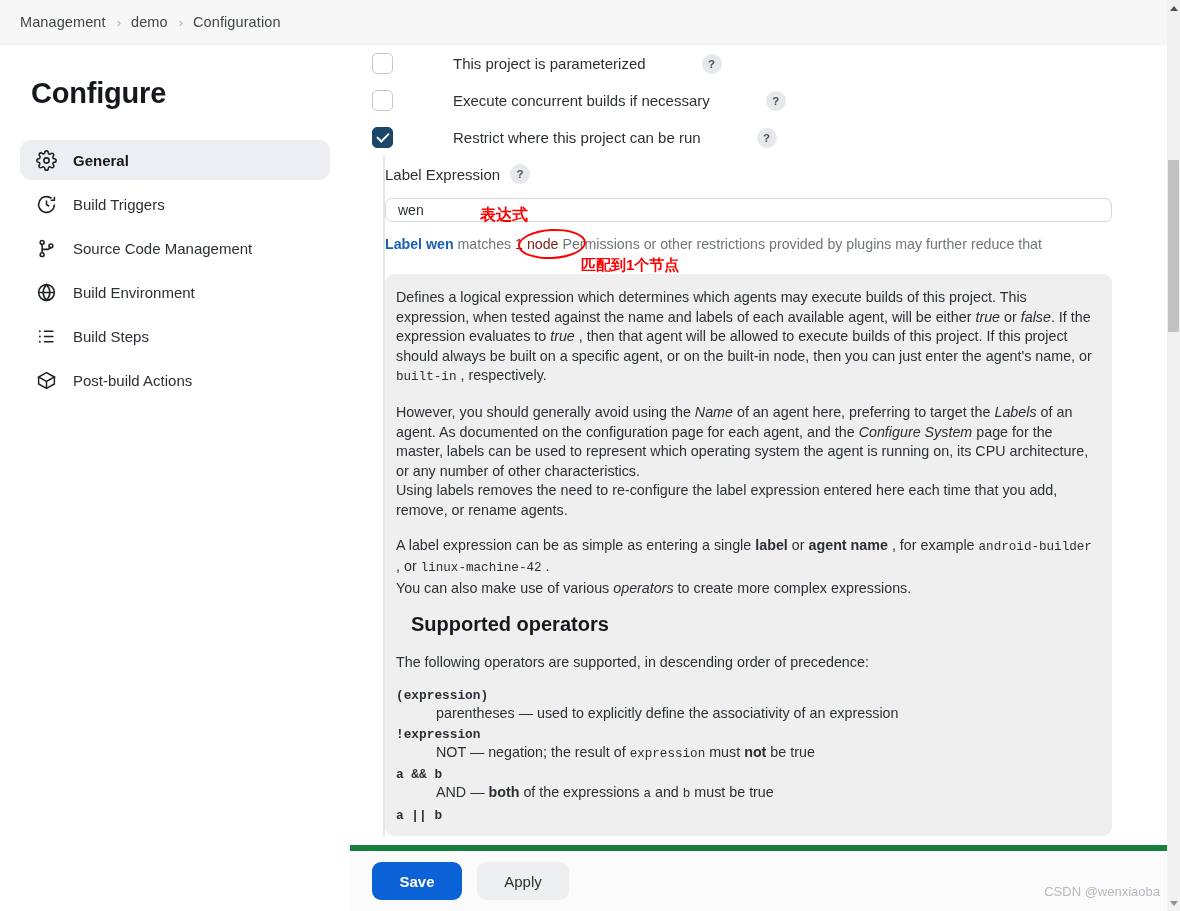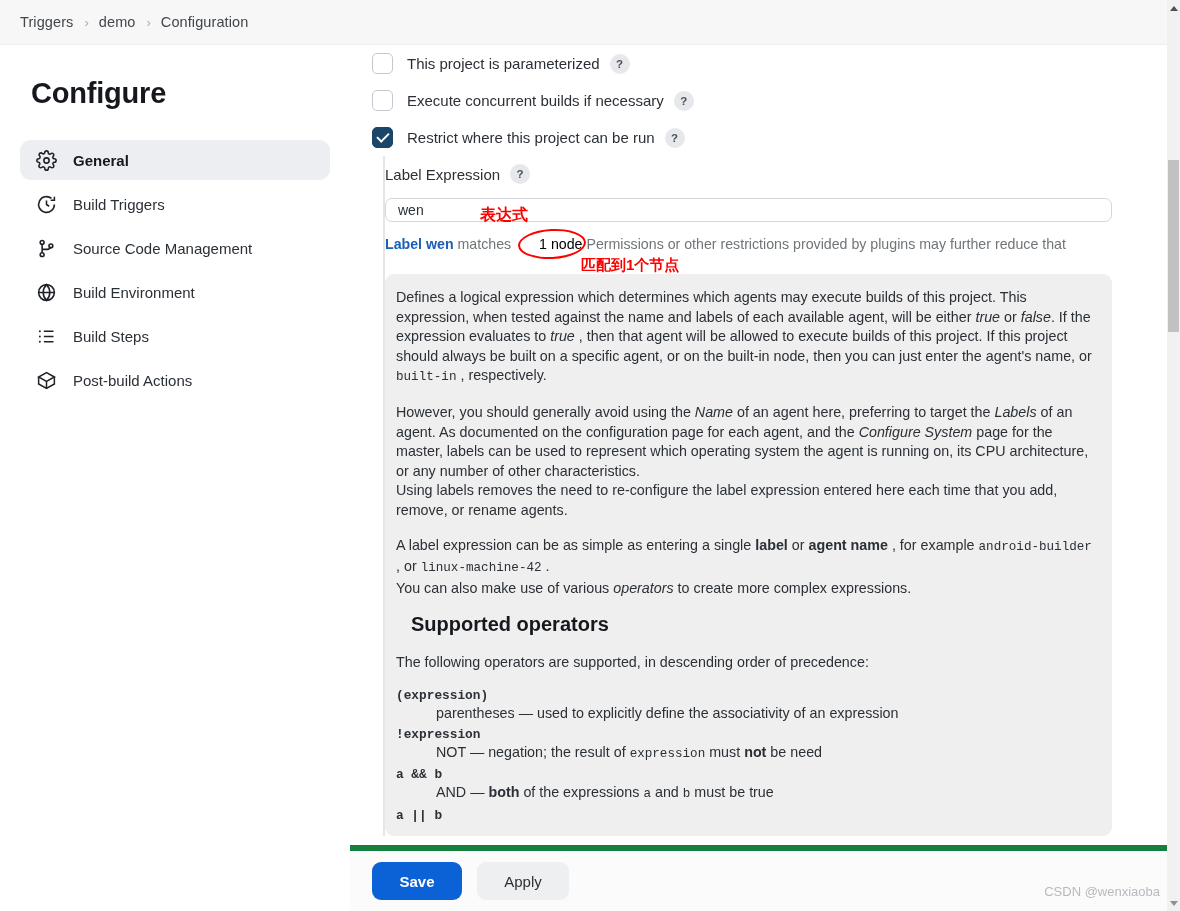--- a/index.html
+++ b/index.html
@@ -60,21 +60,21 @@
 
   
   .main {
     position: absolute; left: 350px; top: 45px;
     width: 817px; height: 800px;
     background: #ffffff;
     overflow: hidden;
   }
   .cb-row {
     display: flex; align-items: center;
-    margin: 0 0 0 22px; height: 37px;
+    margin: 0 0 0 22px; height: 37px; gap: 46px;
   }
   .cb {
     width: 21px; height: 21px; border-radius: 5px;
     border: 1.6px solid #c3c9cf; background: #fff;
     flex: 0 0 21px; margin-right: 14px;
     display: flex; align-items: center; justify-content: center;
     cursor: pointer;
   }
   .cb.checked { background: #1c4667; border-color: #1c4667; }
   .cb.checked::after {
@@ -112,21 +112,21 @@
     position: absolute; left: 95px; top: 7px;
     color: #fe0000; font-size: 16px; font-weight: bold;
     pointer-events: none;
   }
 
   .match-line {
     margin-top: 13px; font-size: 14.2px; color: #707579;
     position: relative; width: 730px; line-height: 19px;
   }
   .match-line .lbl { color: #1a5fb4; font-weight: bold; }
-  .match-line .node-link { color: #000000; text-decoration: none; cursor: pointer; margin-left: 24px; }
+  .match-line .node-link { color: #7f1d1d; text-decoration: none; cursor: pointer; }
   .ellipse {
     position: absolute; left: 133px; top: -6px;
     width: 68px; height: 30px;
     border: 2.2px solid #fe0000; border-radius: 50%;
     transform: rotate(-3deg);
     pointer-events: none;
   }
   .annot-match {
     position: absolute; left: 196px; top: 20px;
     color: #fe0000; font-size: 15px; font-weight: bold;
@@ -220,21 +220,21 @@
     font-size: 13px; color: #b6babe;
     pointer-events: none; user-select: none;
   }
 </style>
 </head>
 <body>
 
 <div class="app">
 
   <div class="breadcrumb-bar">
-    <span class="crumb first">Triggers</span>
+    <span class="crumb first">Management</span>
     <span class="crumb-sep">›</span>
     <span class="crumb">demo</span>
     <span class="crumb-sep">›</span>
     <span class="crumb">Configuration</span>
   </div>
 
   <div class="sidebar">
     <div class="configure-title">Configure</div>
     <div class="nav">
 
@@ -354,21 +354,21 @@
         <p><span>A label expression can be as simple as entering a single </span><b>label</b><span> or </span><b>agent name</b><span> , for example </span><code>android-builder</code><span> , or </span><code>linux-machine-42</code><span> .</span><br><span>You can also make use of various </span><i>operators</i><span> to create more complex expressions.</span></p>
 
         <div class="h-sub">Supported operators</div>
 
         <p>The following operators are supported, in descending order of precedence:</p>
 
         <div class="op-term">(expression)</div>
         <div class="op-desc">parentheses — used to explicitly define the associativity of an expression</div>
 
         <div class="op-term">!expression</div>
-        <div class="op-desc"><span>NOT — negation; the result of </span><code>expression</code><span> must </span><b>not</b><span> be need</span></div>
+        <div class="op-desc"><span>NOT — negation; the result of </span><code>expression</code><span> must </span><b>not</b><span> be true</span></div>
 
         <div class="op-term">a &amp;&amp; b</div>
         <div class="op-desc"><span>AND — </span><b>both</b><span> of the expressions </span><code>a</code><span> and </span><code>b</code><span> must be true</span></div>
 
         <div class="op-term">a || b</div>
 
       </div>
     </div>
   </div>
 

